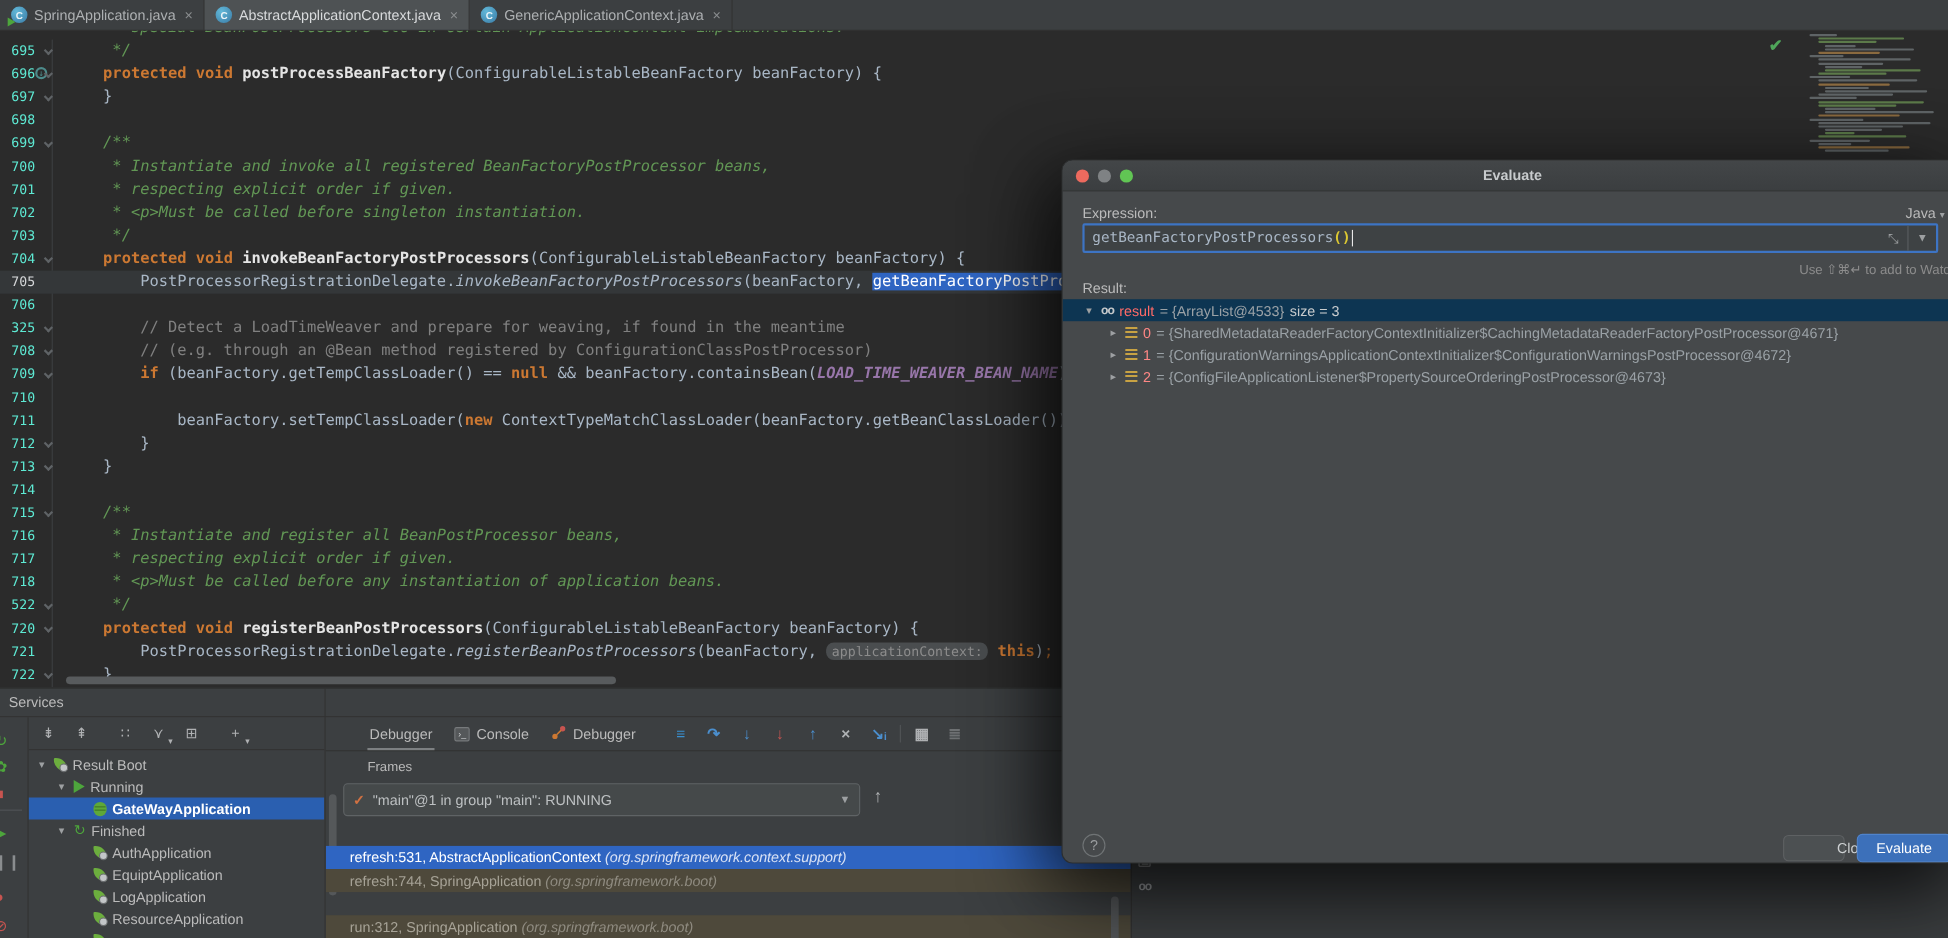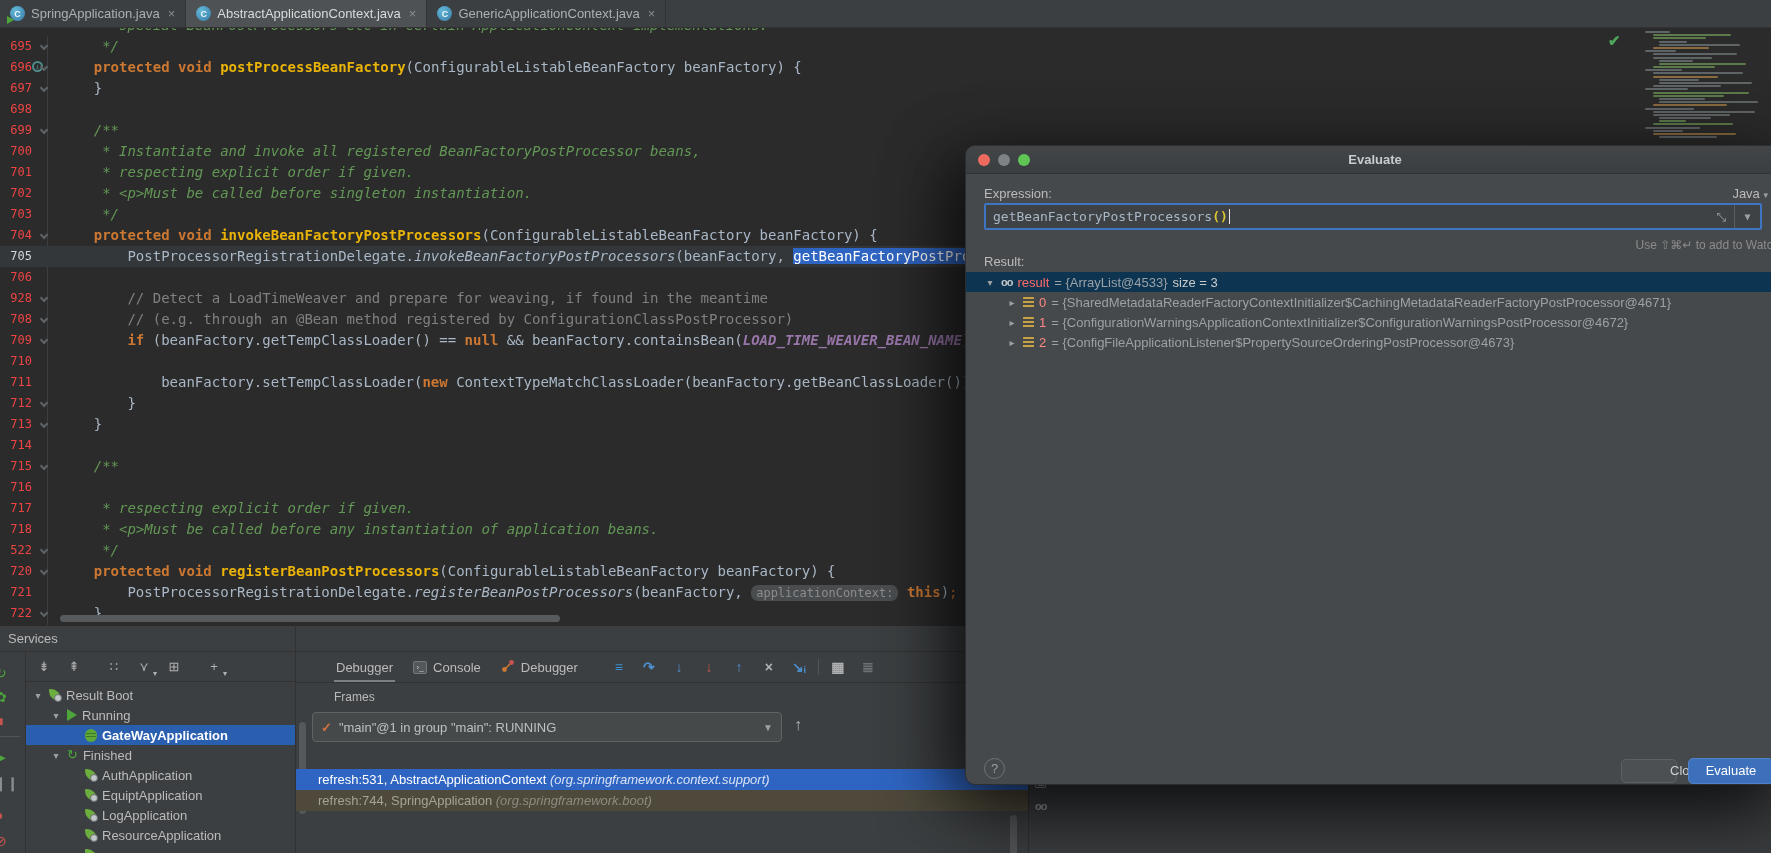--- a/index.html
+++ b/index.html
@@ -18,27 +18,27 @@
              color:#eaf4f8;font-size:9px;font-weight:bold;display:flex;align-items:center;justify-content:center;}
   .runoverlay{position:absolute;left:-3px;bottom:-3px;width:0;height:0;
               border-left:7px solid #4da53c;border-top:4px solid transparent;border-bottom:4px solid transparent;}
   .tabclose{color:#8a8d8f;font-size:13px;margin-left:2px;}
 
   
   .editor{position:absolute;left:0;top:28px;width:100%;height:597px;background:#2b2b2b;overflow:hidden;}
   .gutterline{position:absolute;left:47px;top:8px;bottom:0;width:1px;background:#3c3f41;}
   .line{position:absolute;left:0;width:1900px;height:21px;line-height:21px;white-space:pre;
         font-family:"DejaVu Sans Mono",monospace;font-size:14px;color:#a9b7c6;}
-  .line .num{position:absolute;left:0;width:32px;text-align:right;color:#ef4444;
+  .line .num{position:absolute;left:0;width:32px;text-align:right;color:#5eead4;
              font-size:12px;font-family:"DejaVu Sans Mono",monospace;}
   .line.caretrow{background:#343739;}
   .line.caretrow .num{color:#d4d6d8;}
   .line .code{position:absolute;left:60px;top:0;}
   .c-kw{color:#cc7832;font-weight:bold;}
-  .c-meth{color:#eab308;font-weight:bold;}
+  .c-meth{color:#e5e5e5;font-weight:bold;}
   .c-doc{color:#629755;font-style:italic;}
   .c-cmt{color:#808080;}
   .c-const{color:#9876aa;font-style:italic;font-weight:bold;}
   .c-call{font-style:italic;}
   .c-semi{color:#cc7832;}
   .c-sel{background:#2f65c2;color:#ffffff;}
   .c-hint{background:#4a4d4f;color:#8c8c8c;border-radius:7px;padding:1px 5px;font-size:12px;}
   .foldmark{position:absolute;left:41px;width:6px;height:6px;top:7px;
             border-right:2px solid #5f6366;border-bottom:2px solid #5f6366;transform:rotate(45deg);}
   .override{position:absolute;left:32px;top:4px;width:11px;height:11px;border-radius:50%;
@@ -177,30 +177,30 @@
         <div class="line" style="top: 50px;"><span class="num">697</span><div class="foldmark"></div><span class="code"><span>    }</span></span></div>
         <div class="line" style="top: 71px;"><span class="num">698</span><span class="code"></span></div>
         <div class="line" style="top: 92px;"><span class="num">699</span><div class="foldmark"></div><span class="code"><span class="c-doc">    /**</span></span></div>
         <div class="line" style="top: 113px;"><span class="num">700</span><span class="code"><span class="c-doc">     * Instantiate and invoke all registered BeanFactoryPostProcessor beans,</span></span></div>
         <div class="line" style="top: 134px;"><span class="num">701</span><span class="code"><span class="c-doc">     * respecting explicit order if given.</span></span></div>
         <div class="line" style="top: 155px;"><span class="num">702</span><span class="code"><span class="c-doc">     * &lt;p&gt;Must be called before singleton instantiation.</span></span></div>
         <div class="line" style="top: 176px;"><span class="num">703</span><span class="code"><span class="c-doc">     */</span></span></div>
         <div class="line" style="top: 197px;"><span class="num">704</span><div class="foldmark"></div><span class="code"><span>    </span><span class="c-kw">protected</span><span> </span><span class="c-kw">void</span><span> </span><span class="c-meth">invokeBeanFactoryPostProcessors</span><span>(ConfigurableListableBeanFactory beanFactory) {</span></span></div>
         <div class="line caretrow" style="top: 218px;"><span class="num">705</span><span class="code"><span>        PostProcessorRegistrationDelegate.</span><span class="c-call">invokeBeanFactoryPostProcessors</span><span>(beanFactory, </span><span class="c-sel">getBeanFactoryPostProcessors()</span><span>)</span><span class="c-semi">;</span></span></div>
         <div class="line" style="top: 239px;"><span class="num">706</span><span class="code"></span></div>
-        <div class="line" style="top: 260px;"><span class="num">928</span><div class="foldmark"></div><span class="code"><span class="c-cmt">        // Detect a LoadTimeWeaver and prepare for weaving, if found in the meantime</span></span></div>
+        <div class="line" style="top: 260px;"><span class="num">325</span><div class="foldmark"></div><span class="code"><span class="c-cmt">        // Detect a LoadTimeWeaver and prepare for weaving, if found in the meantime</span></span></div>
         <div class="line" style="top: 281px;"><span class="num">708</span><div class="foldmark"></div><span class="code"><span class="c-cmt">        // (e.g. through an @Bean method registered by ConfigurationClassPostProcessor)</span></span></div>
         <div class="line" style="top: 302px;"><span class="num">709</span><div class="foldmark"></div><span class="code"><span>        </span><span class="c-kw">if</span><span> (beanFactory.getTempClassLoader() == </span><span class="c-kw">null</span><span> &amp;&amp; beanFactory.containsBean(</span><span class="c-const">LOAD_TIME_WEAVER_BEAN_NAME</span><span>)) {</span></span></div>
         <div class="line" style="top: 323px;"><span class="num">710</span></div>
         <div class="line" style="top: 344px;"><span class="num">711</span><span class="code"><span>            beanFactory.setTempClassLoader(</span><span class="c-kw">new</span><span> ContextTypeMatchClassLoader(beanFactory.getBeanClassLoader()))</span><span class="c-semi">;</span></span></div>
         <div class="line" style="top: 365px;"><span class="num">712</span><div class="foldmark"></div><span class="code"><span>        }</span></span></div>
         <div class="line" style="top: 386px;"><span class="num">713</span><div class="foldmark"></div><span class="code"><span>    }</span></span></div>
         <div class="line" style="top: 407px;"><span class="num">714</span><span class="code"></span></div>
         <div class="line" style="top: 428px;"><span class="num">715</span><div class="foldmark"></div><span class="code"><span class="c-doc">    /**</span></span></div>
-        <div class="line" style="top: 449px;"><span class="num">716</span></div>
+        <div class="line" style="top: 449px;"><span class="num">716</span><span class="code"><span class="c-doc">     * Instantiate and register all BeanPostProcessor beans,</span></span></div>
         <div class="line" style="top: 470px;"><span class="num">717</span><span class="code"><span class="c-doc">     * respecting explicit order if given.</span></span></div>
         <div class="line" style="top: 491px;"><span class="num">718</span><span class="code"><span class="c-doc">     * &lt;p&gt;Must be called before any instantiation of application beans.</span></span></div>
         <div class="line" style="top: 512px;"><span class="num">522</span><div class="foldmark"></div><span class="code"><span class="c-doc">     */</span></span></div>
         <div class="line" style="top: 533px;"><span class="num">720</span><div class="foldmark"></div><span class="code"><span>    </span><span class="c-kw">protected</span><span> </span><span class="c-kw">void</span><span> </span><span class="c-meth">registerBeanPostProcessors</span><span>(ConfigurableListableBeanFactory beanFactory) {</span></span></div>
         <div class="line" style="top: 554px;"><span class="num">721</span><span class="code"><span>        PostProcessorRegistrationDelegate.</span><span class="c-call">registerBeanPostProcessors</span><span>(beanFactory, </span><span class="c-hint">applicationContext:</span><span> </span><span class="c-kw">this</span><span>)</span><span class="c-semi">;</span></span></div>
         <div class="line" style="top: 575px;"><span class="num">722</span><div class="foldmark"></div><span class="code"><span>    }</span></span></div>
       </div>
     <div class="okcheck">✔</div>
     <div class="minimap" id="minimap">
         <div class="mbar" style="width: 25px; margin-left: 0px; background: rgb(95, 100, 102);"></div>
@@ -344,20 +344,21 @@
       <div class="fscroll-left"></div>
       <div class="threadbox">
         <span class="chk">✓</span>
         <span>"main"@1 in group "main": RUNNING</span>
         <span class="dd">▼</span>
       </div>
       <div class="upbtn">↑</div>
       <div class="framelist" id="framelist">
           <div class="frow sel" style="top: 21px;"><span>refresh:531, AbstractApplicationContext </span><i>(org.springframework.context.support)</i></div>
           <div class="frow" style="top: 42px;"><span>refresh:744, SpringApplication </span><i>(org.springframework.boot)</i></div>
+          <div class="frow" style="top: 84px;"><span>run:312, SpringApplication </span><i>(org.springframework.boot)</i></div>
         </div>
       <div class="fscroll-right"></div>
       <div class="varstrip">
         <div class="varicon" style="top:8px;font-size:9px;">▼</div>
         <div class="varicon copyic" style="top:28px;"></div>
         <div class="varicon" style="top:52px;font-weight:bold;letter-spacing:-1px;">oo</div>
       </div>
     </div>
   </div>
   <div class="vsplit"></div>

